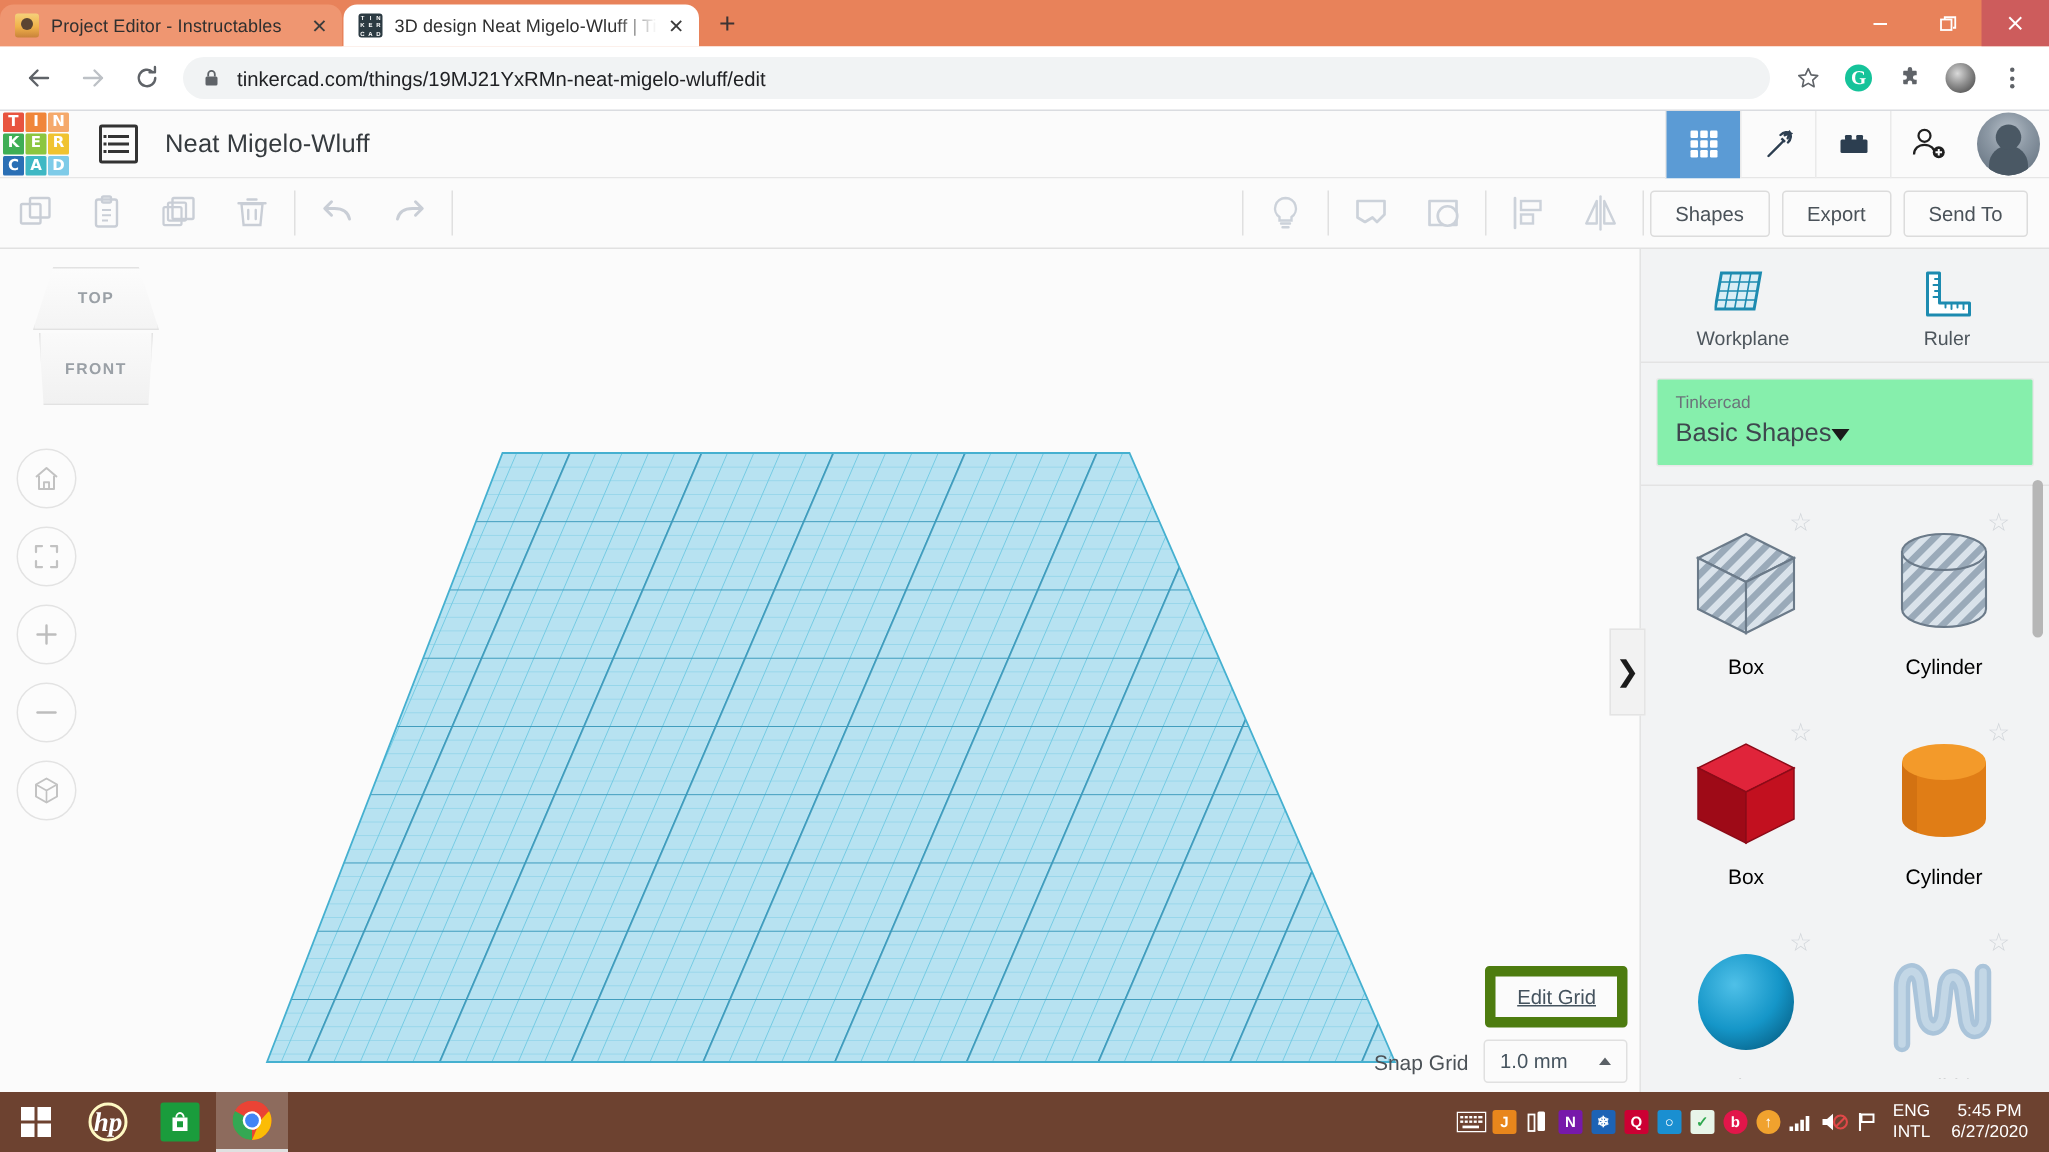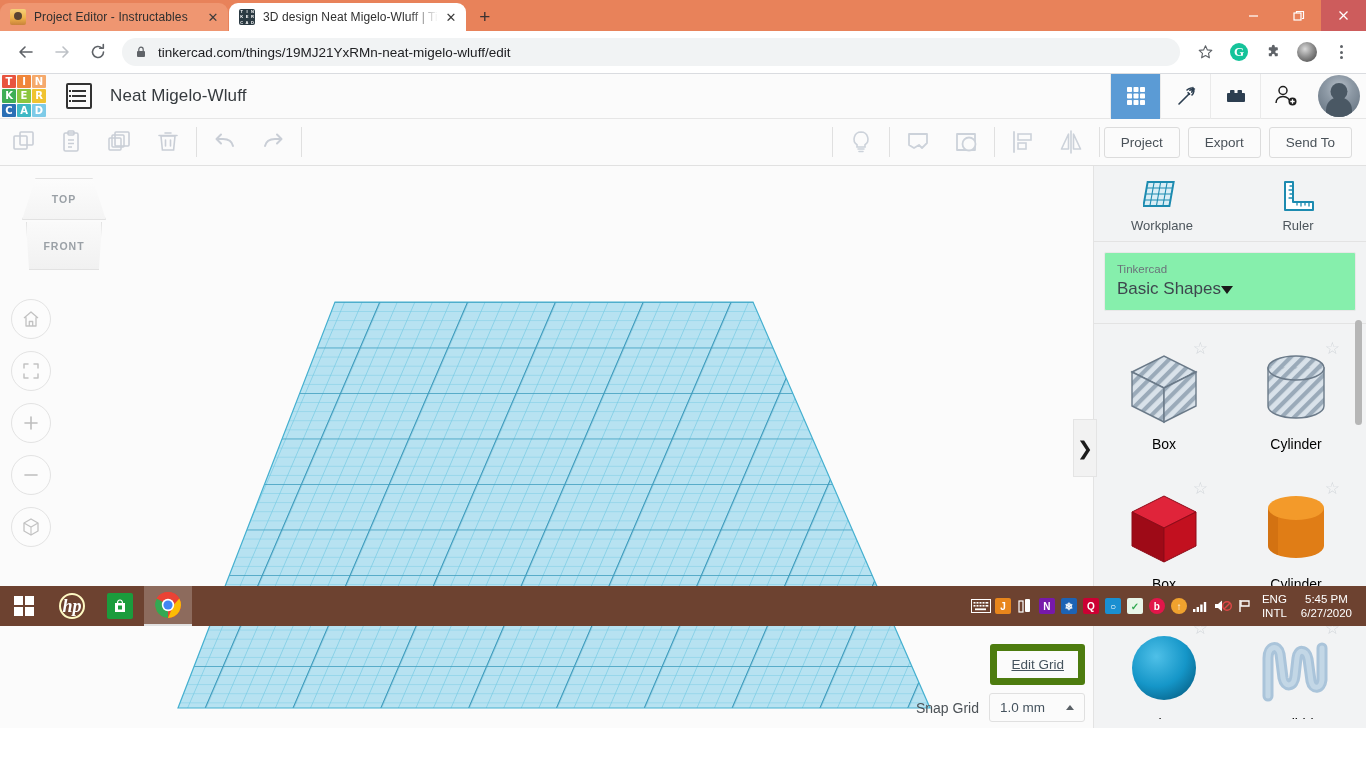--- a/index.html
+++ b/index.html
@@ -2,21 +2,21 @@
 <html><head>
 <meta charset="utf-8">
 <style>
   * { box-sizing: border-box; margin: 0; padding: 0; }
   html, body { width: 1366px; height: 768px; overflow: hidden; }
   body {
     font-family: "Liberation Sans", sans-serif;
     background: #ffffff;
     -webkit-font-smoothing: antialiased;
   }
-  .app { position: relative; width: 1366px; height: 626px; }
+  .app { position: relative; width: 1366px; height: 768px; }
 
   
   .browser-titlebar {
     position: absolute; top: 0; left: 0; width: 1366px; height: 31px;
     background: #e8825a;
   }
   .tabstrip { position: absolute; top: 0; left: 0; height: 31px; display: flex; align-items: flex-end; }
   .tab {
     position: relative; height: 28px; display: flex; align-items: center;
     padding: 0 6px 0 10px; border-radius: 9px 9px 0 0; margin-right: 1px;
@@ -553,21 +553,21 @@
       <div class="tool-btn mid">
         <svg width="28" height="28" viewBox="0 0 28 28">
             <path d="M14 3v22" stroke="#ccd2da" stroke-width="1.6" stroke-linecap="round"></path>
             <path d="M11.5 6L4.5 21h7z" fill="none" stroke="#ccd2da" stroke-width="1.6" stroke-linejoin="round"></path>
             <path d="M16.5 6L23.5 21h-7z" fill="none" stroke="#ccd2da" stroke-width="1.6" stroke-linejoin="round"></path>
           </svg>
       </div>
       <div class="tb-sep"></div>
 
       <div class="actions">
-        <button class="action-btn">Project</button>
+        <button class="action-btn">Shapes</button>
         <button class="action-btn">Export</button>
         <button class="action-btn">Send To</button>
       </div>
     </div>
   </div>
 
   <div class="canvas">
 
     <svg class="workplane-wrap" viewBox="0 0 1093 562">
       <defs>

